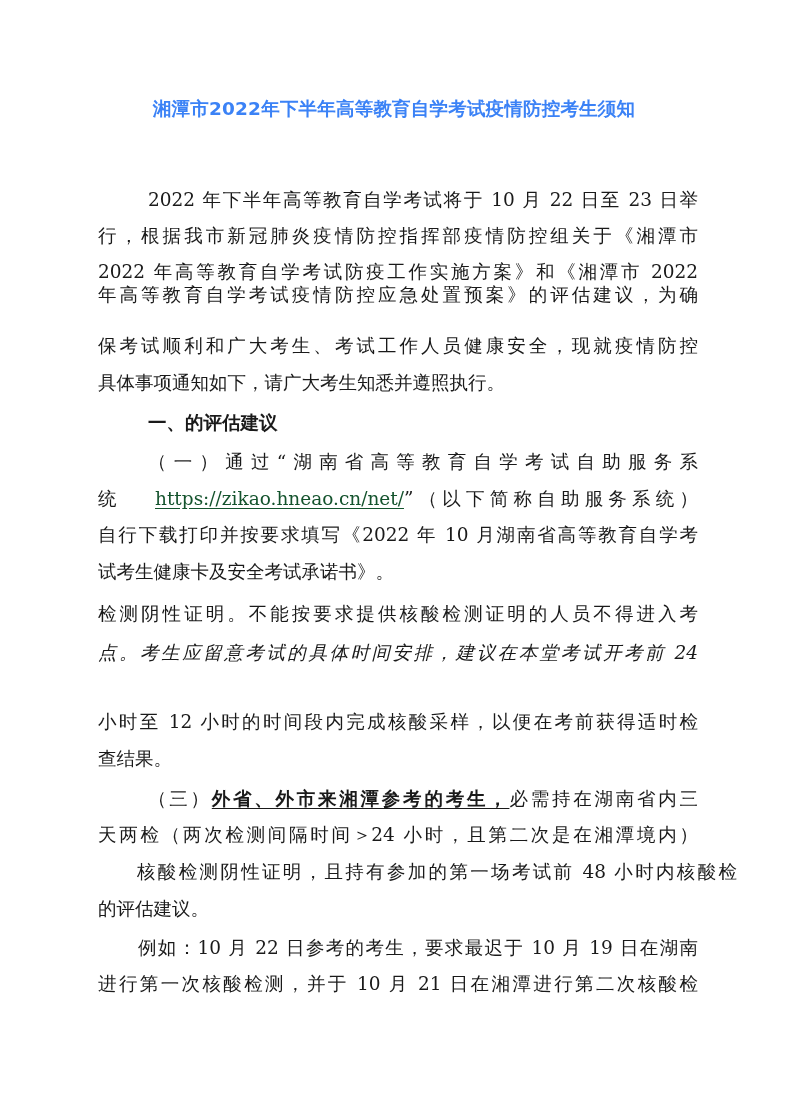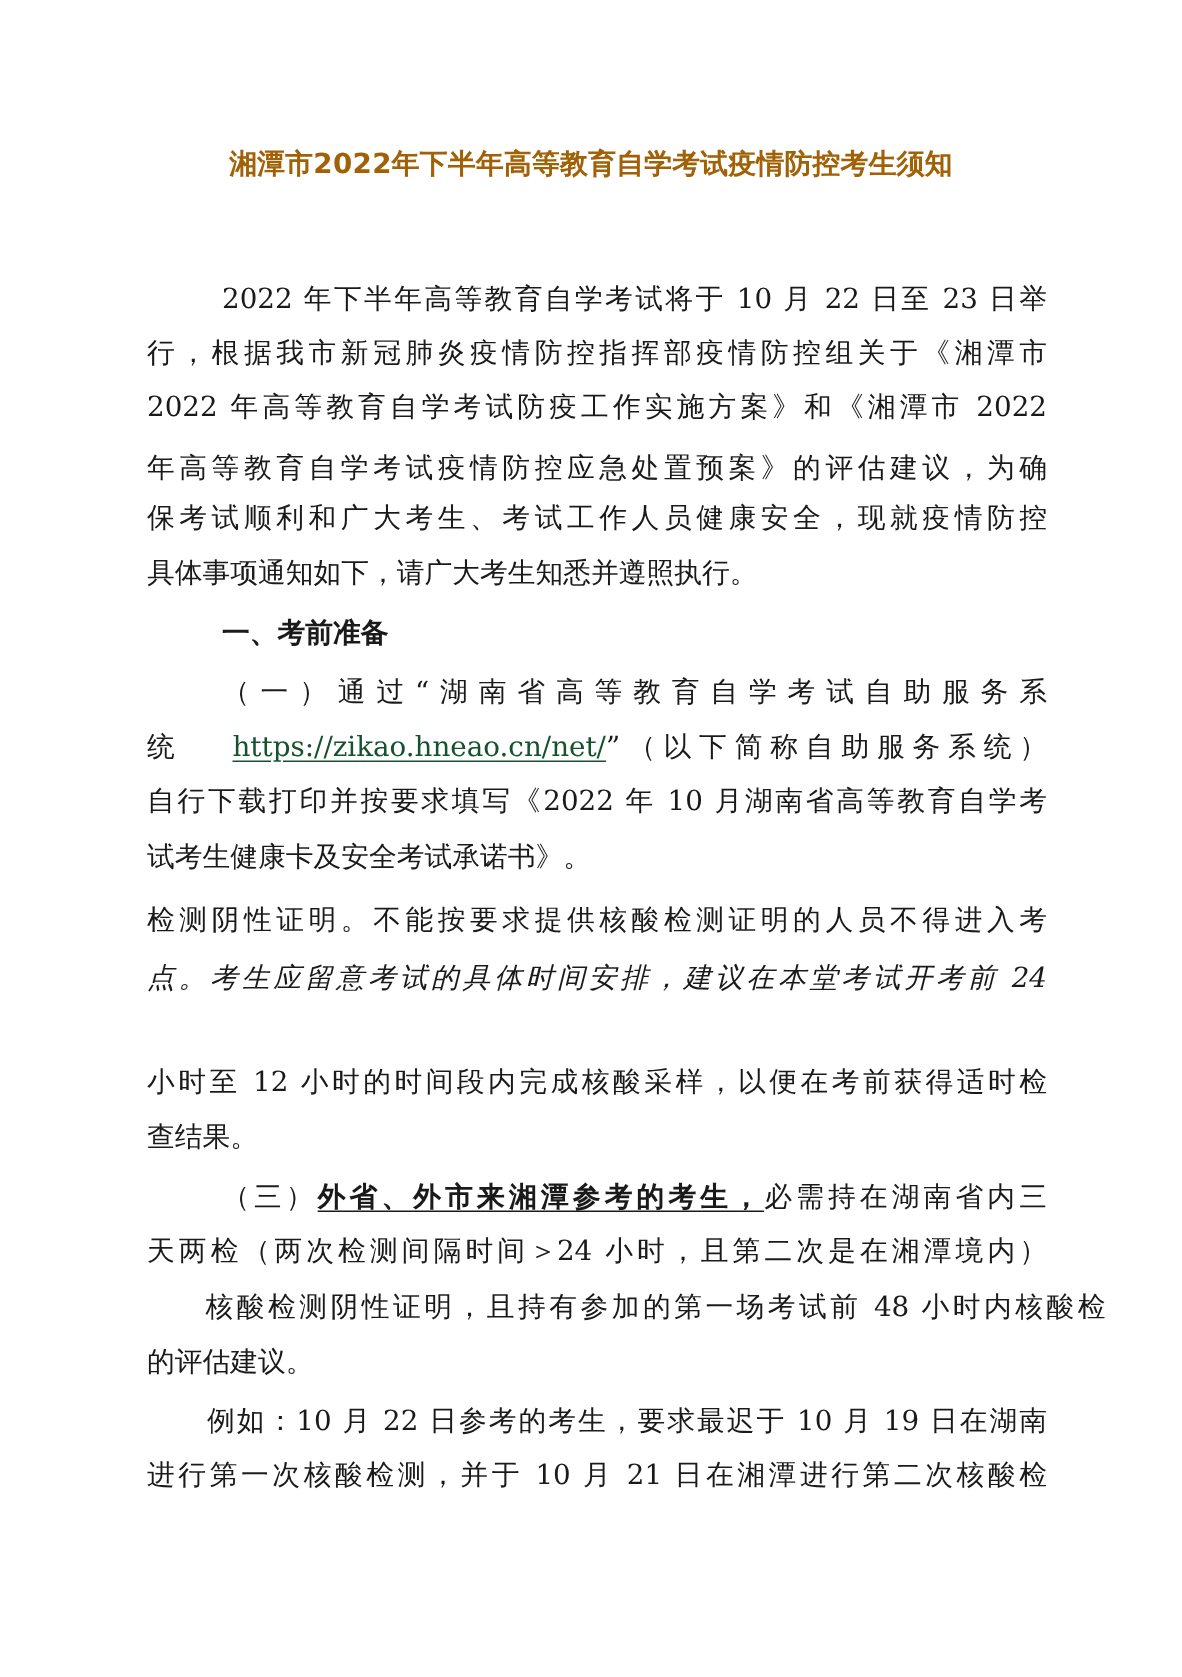--- a/index.html
+++ b/index.html
@@ -1,44 +1,44 @@
 <!DOCTYPE html>
 <html><head>
 <meta charset="utf-8">
 <style>
   html, body { margin:0; padding:0; background:#ffffff; }
   body { width:788px; height:1118px; position:relative; overflow:hidden;
          font-family:"DejaVu Serif","Liberation Serif",serif; color:#1a1a1a; }
   .page { position:absolute; left:0; top:0; width:788px; height:1118px; }
   .title { position:absolute; left:0; width:788px; top:96px; text-align:center;
            font-family:"DejaVu Sans","Liberation Sans",sans-serif; font-weight:bold;
-           font-size:18.5px; letter-spacing:0.2px; color:#a16207; }
+           font-size:18.5px; letter-spacing:0.2px; color:#3b82f6; }
   .line { position:absolute; left:98px; width:600px; font-size:18.5px; height:26px; line-height:26px;
           white-space:nowrap; text-align:justify; text-align-last:justify; }
   .line.indent { left:148px; width:550px; }
   .line.last { text-align-last:left; }
   .bold { font-family:"DejaVu Sans","Liberation Sans",sans-serif; font-weight:bold; }
   .u { text-decoration:underline; text-underline-offset:3px; }
   a.link { color:#14532d; text-decoration:underline; text-underline-offset:3px; }
 </style>
 </head>
 <body>
 
 <div class="page">
   <div class="title">湘潭市2022年下半年高等教育自学考试疫情防控考生须知</div>
 
 
   <div class="line indent" style="top:187px;">2022 年下半年高等教育自学考试将于 10 月 22 日至 23 日举</div>
   <div class="line" style="top:223px;">行，根据我市新冠肺炎疫情防控指挥部疫情防控组关于《湘潭市</div>
   <div class="line" style="top:259px;">2022 年高等教育自学考试防疫工作实施方案》和《湘潭市 2022</div>
-  <div class="line" style="top:300px;">年高等教育自学考试疫情防控应急处置预案》的评估建议，为确</div>
+  <div class="line" style="top:282px;">年高等教育自学考试疫情防控应急处置预案》的评估建议，为确</div>
   <div class="line" style="top:333px;">保考试顺利和广大考生、考试工作人员健康安全，现就疫情防控</div>
   <div class="line last" style="top:370px;">具体事项通知如下，请广大考生知悉并遵照执行。</div>
 
-  <div class="line indent last bold" style="top:410px;">一、考前准备</div>
+  <div class="line indent last bold" style="top:410px;">一、的评估建议</div>
 
   <div class="line indent" style="top:449px;">（一）通过“湖南省高等教育自学考试自助服务系</div>
   <div class="line" style="top:486px;">
     <span>统</span>&nbsp;&nbsp;&nbsp;<a class="link">https://zikao.hneao.cn/net/</a><span>”（以下简称自助服务系统）</span>
   </div>
   <div class="line" style="top:522px;">自行下载打印并按要求填写《2022 年 10 月湖南省高等教育自学考</div>
   <div class="line last" style="top:559px;">试考生健康卡及安全考试承诺书》。</div>
 
   <div class="line" style="top:601px;">检测阴性证明。不能按要求提供核酸检测证明的人员不得进入考</div>
   <div class="line" style="top:640px;font-style:italic;">点。考生应留意考试的具体时间安排，建议在本堂考试开考前 24</div>

